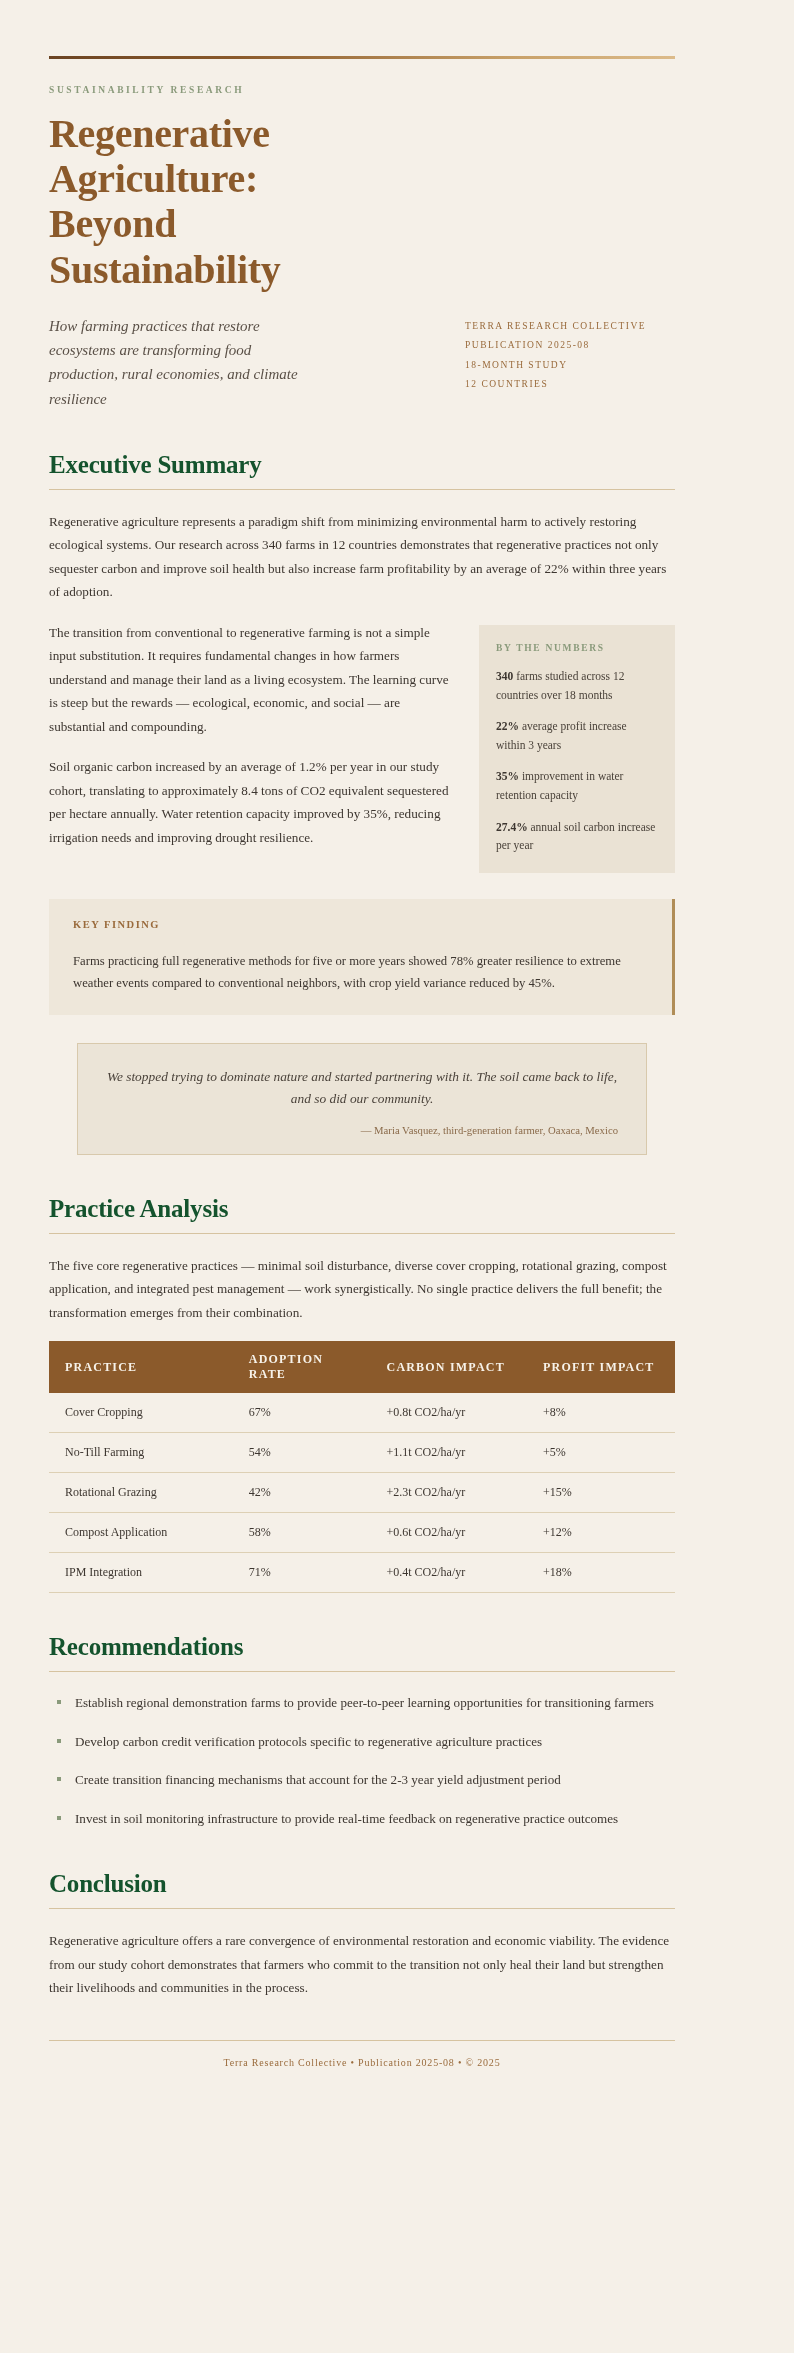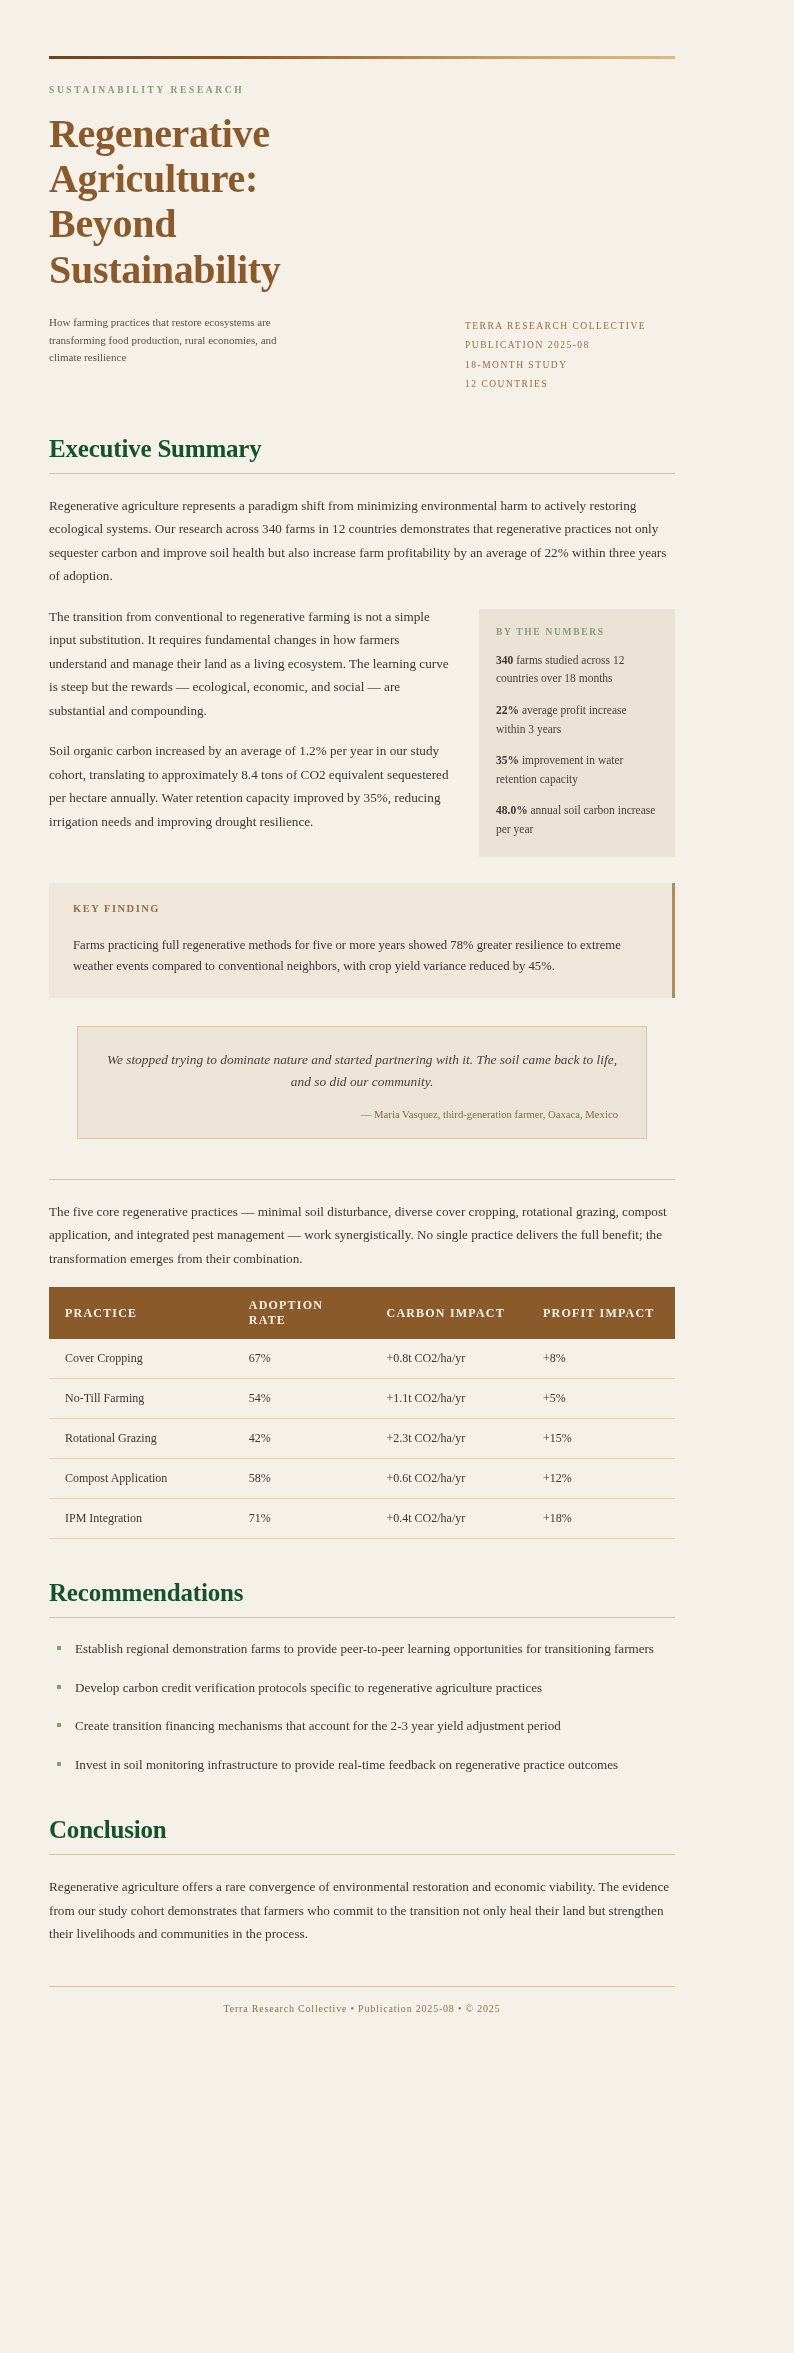--- a/index.html
+++ b/index.html
@@ -44,21 +44,22 @@
     letter-spacing: -0.3px;
     max-width: 330px;
   }
   .title-meta-row {
     display: flex;
     justify-content: space-between;
     align-items: flex-start;
     gap: 24px;
   }
   .subtitle {
-    font-size: 11px;
+    font-style: italic;
+    font-size: 15px;
     line-height: 1.62;
     color: #5a5047;
     max-width: 250px;
     flex: 0 1 250px;
   }
   .meta-block {
     flex: 0 0 auto;
     padding-top: 3px;
     min-width: 210px;
   }
@@ -257,36 +258,37 @@
     <div class="cols">
       <div class="col-main">
         <p class="body">The transition from conventional to regenerative farming is not a simple input substitution. It requires fundamental changes in how farmers understand and manage their land as a living ecosystem. The learning curve is steep but the rewards — ecological, economic, and social — are substantial and compounding.</p>
         <p class="body">Soil organic carbon increased by an average of 1.2% per year in our study cohort, translating to approximately 8.4 tons of CO2 equivalent sequestered per hectare annually. Water retention capacity improved by 35%, reducing irrigation needs and improving drought resilience.</p>
       </div>
       <aside class="sidebar-box">
         <div class="sidebar-title">By the Numbers</div>
         <div class="stat"><b>340</b><span> farms studied across 12 countries over 18 months</span></div>
         <div class="stat"><b>22%</b><span> average profit increase within 3 years</span></div>
         <div class="stat"><b>35%</b><span> improvement in water retention capacity</span></div>
-        <div class="stat"><b>48.0%</b><span> annual soil carbon increase per year</span></div>
+        <div class="stat"><b>27.4%</b><span> annual soil carbon increase per year</span></div>
       </aside>
     </div>
 
     <div class="key-finding">
       <div class="kf-label">Key Finding</div>
       <p class="kf-text">Farms practicing full regenerative methods for five or more years showed 78% greater resilience to extreme weather events compared to conventional neighbors, with crop yield variance reduced by 45%.</p>
     </div>
 
     <figure class="quote-wrap">
       <p class="quote-text">We stopped trying to dominate nature and started partnering with it. The soil came back to life, and so did our community.</p>
       <figcaption class="quote-attrib">— Maria Vasquez, third-generation farmer, Oaxaca, Mexico</figcaption>
     </figure>
   </div>
 
   <div class="section">
+    <h2 class="section-title">Practice Analysis</h2>
     <div class="section-rule"></div>
     <p class="body">The five core regenerative practices — minimal soil disturbance, diverse cover cropping, rotational grazing, compost application, and integrated pest management — work synergistically. No single practice delivers the full benefit; the transformation emerges from their combination.</p>
 
     <table class="practice-table">
       <colgroup>
           <col class="c1">
           <col class="c2">
           <col class="c3">
           <col class="c4">
         </colgroup>

